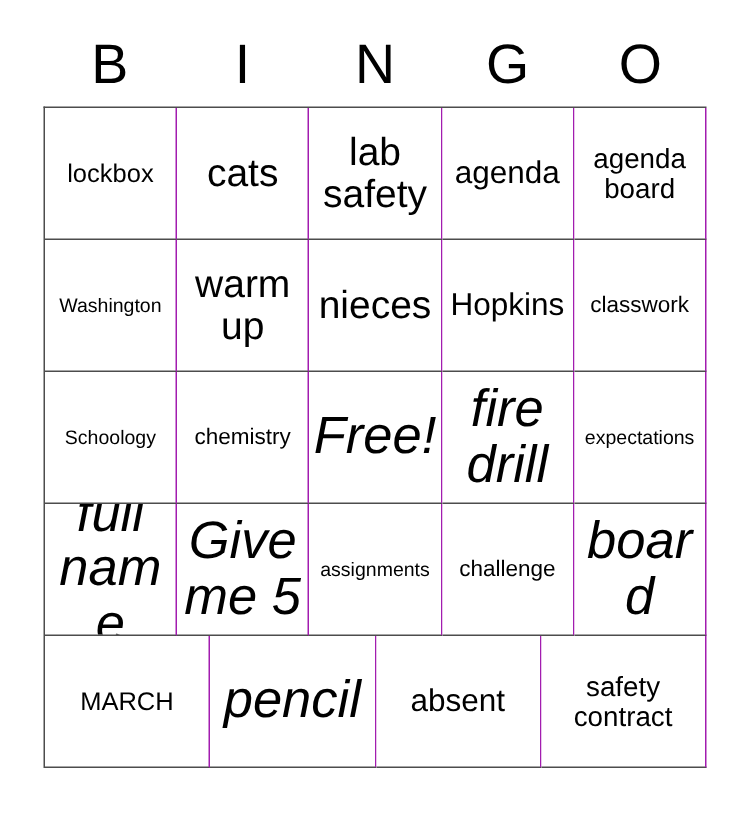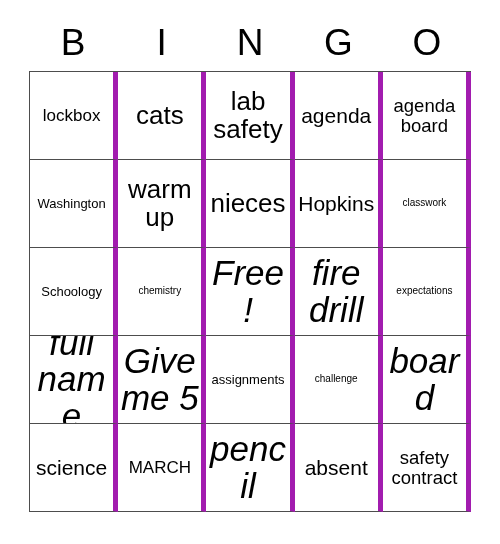--- a/index.html
+++ b/index.html
@@ -48,42 +48,42 @@
   }
   .grid-row {
     display: flex;
     width: 100%;
   }
   .cell {
     flex: 1 1 0;
     width: 88px;
     height: 88px;
     box-sizing: border-box;
-    border-right: 5px solid #a21caf;
+    border-right: 1px solid #a21caf;
     border-bottom: 1px solid #4d4d4d;
     display: flex;
     align-items: center;
     justify-content: center;
     text-align: center;
     padding: 1px 2px;
     overflow: hidden;
     background: #ffffff;
   }
   .cell-text {
     display: block;
     width: 100%;
     line-height: 1.04;
     color: #000000;
     word-wrap: break-word;
   }
 
   
-  .s-xs  { font-size: 10px; }
+  .s-xs  { font-size: 13px; }
   .s-sm  { font-size: 13px; }
-  .s-md  { font-size: 10px; }
+  .s-md  { font-size: 15px; }
   .s-lg  { font-size: 17px; }
   .s-xl  { font-size: 18.5px; }
   .s-2xl { font-size: 21px; }
   .s-3xl { font-size: 26px; }
   .s-4xl { font-size: 35px; font-style: italic; }
   .s-5xl { font-size: 26px; }
 </style>
 </head>
 <body>
 
@@ -166,23 +166,20 @@
       <div class="cell">
           <span class="cell-text s-md">challenge</span>
         </div>
       <div class="cell">
           <span class="cell-text s-4xl">board</span>
         </div>
     </div>
 
     <div class="grid-row">
       <div class="cell">
-          <span class="cell-text s-2xl">science</span>
-        </div>
-      <div class="cell">
           <span class="cell-text s-lg">MARCH</span>
         </div>
       <div class="cell">
           <span class="cell-text s-4xl">pencil</span>
         </div>
       <div class="cell">
           <span class="cell-text s-2xl">absent</span>
         </div>
       <div class="cell">
           <span class="cell-text s-xl">safety contract</span>

